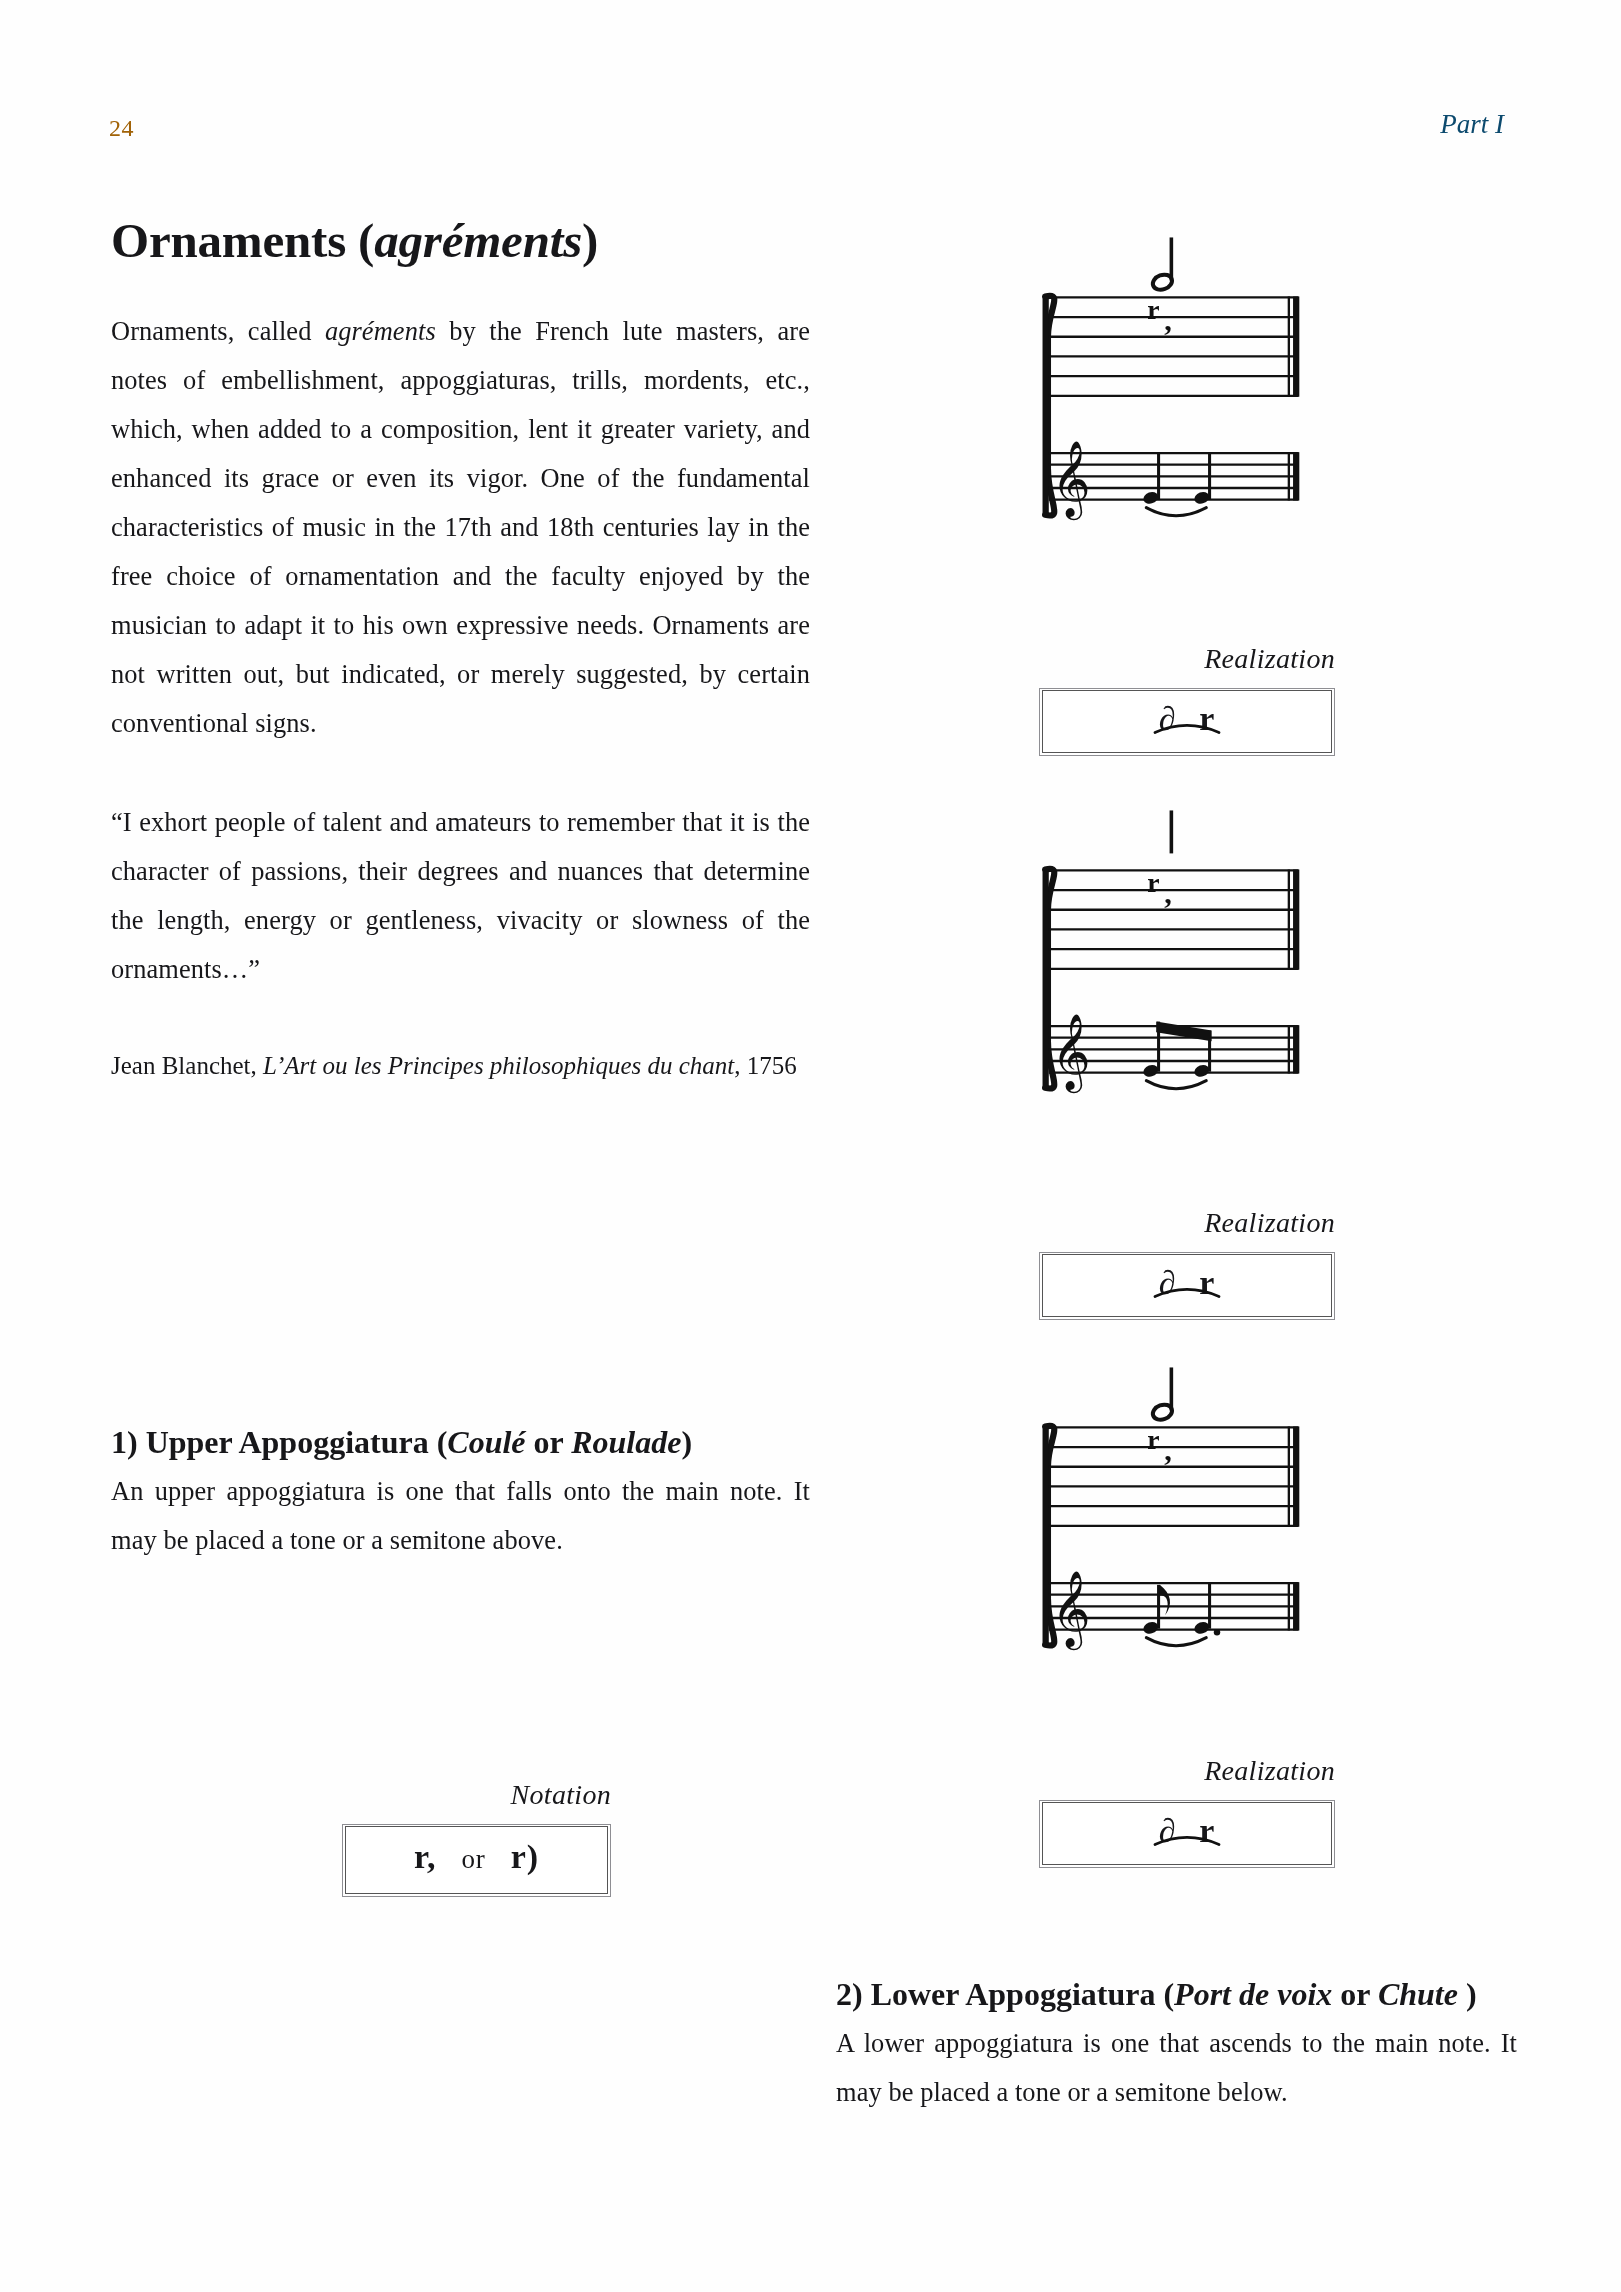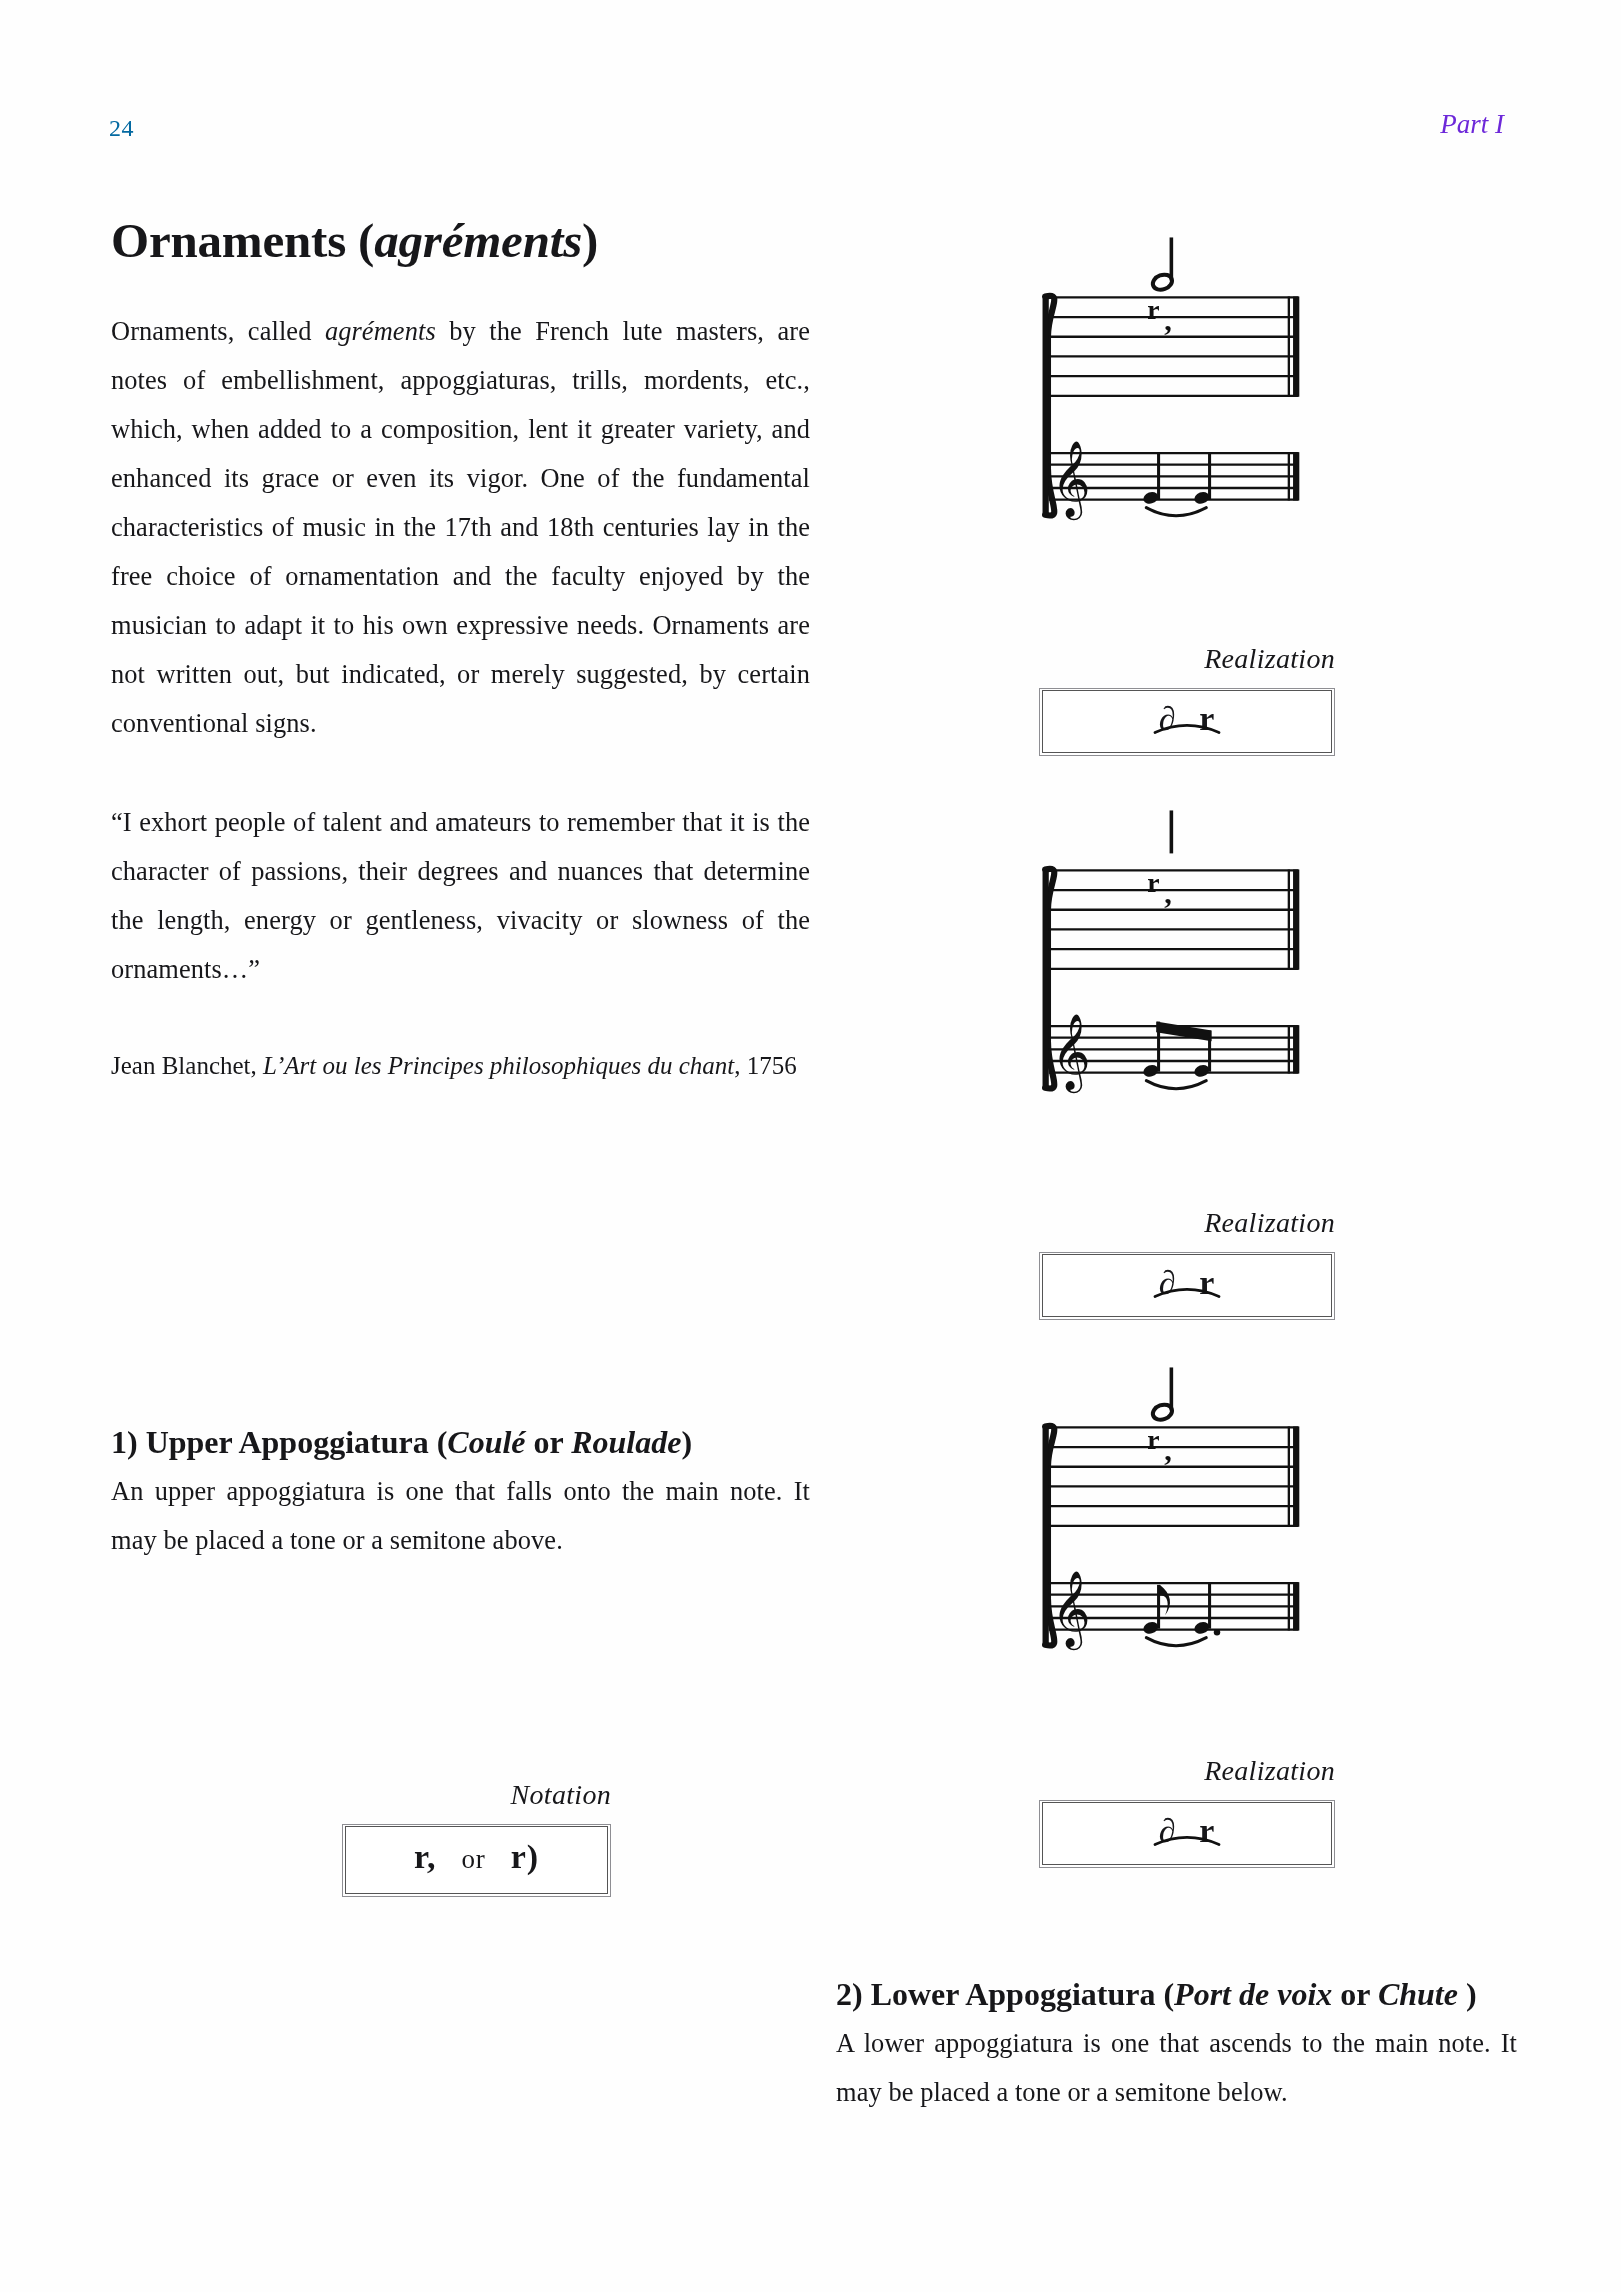--- a/index.html
+++ b/index.html
@@ -21,29 +21,29 @@
     background: #fefefe;
   }
 
   
   .folio {
     position: absolute;
     left: 109px;
     top: 115px;
     font-size: 24px;
     letter-spacing: 0.4px;
-    color: #0369a1;
+    color: #a16207;
   }
   .running-title {
     position: absolute;
     right: 118px;
     top: 109px;
     font-size: 27px;
     font-style: italic;
-    color: #6d28d9;
+    color: #0c4a6e;
   }
 
   
   .left-col {
     position: absolute;
     left: 111px;
     top: 215px;
     width: 699px;
   }
   h1.title {

